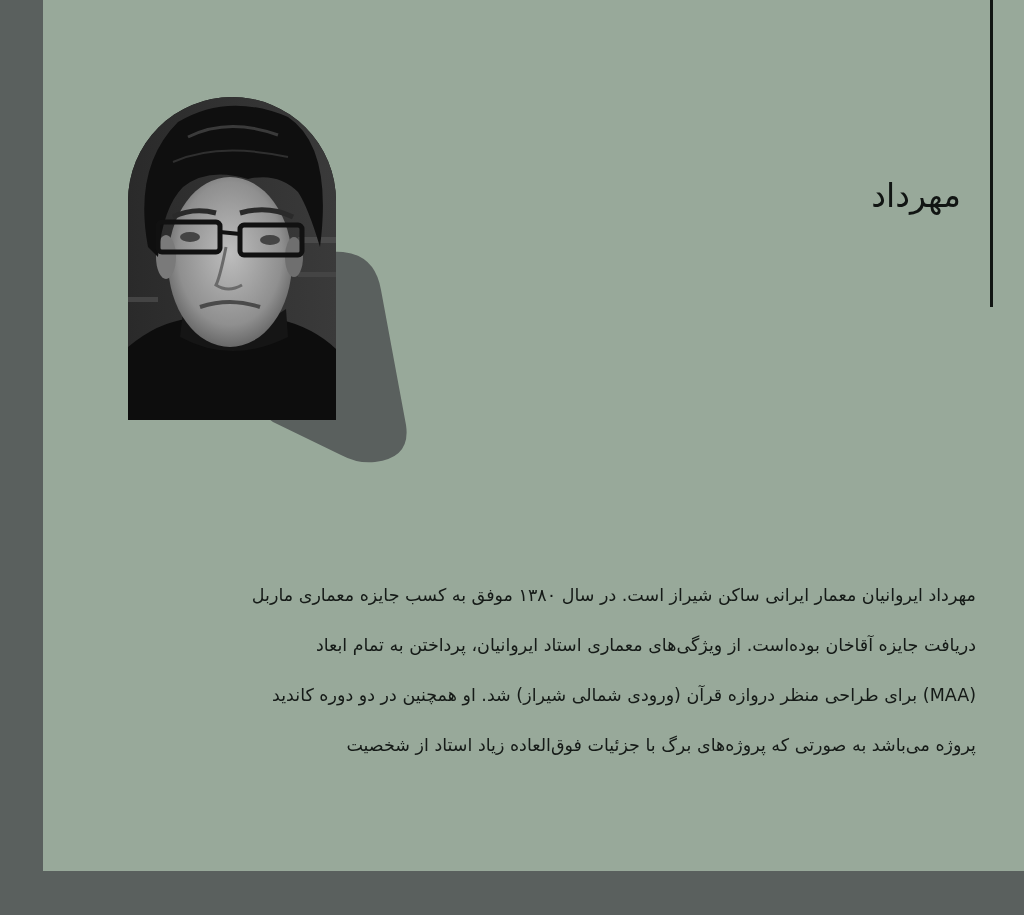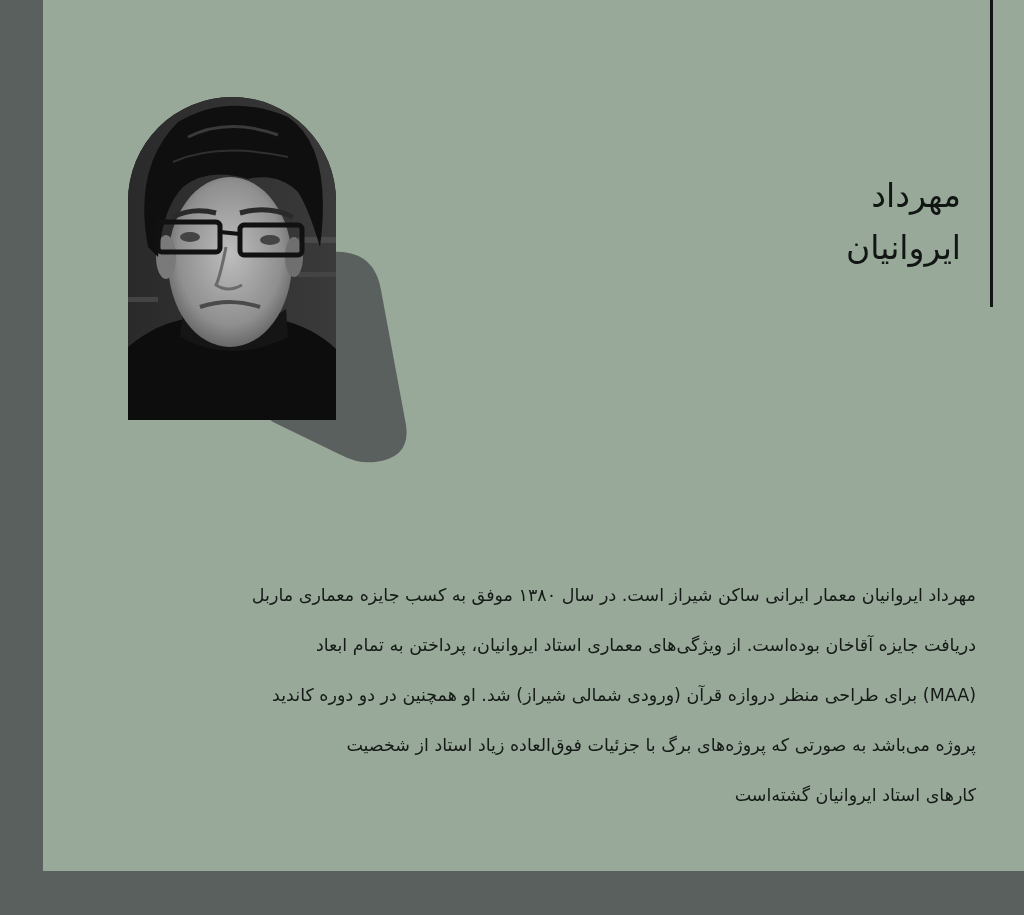--- a/index.html
+++ b/index.html
@@ -38,21 +38,20 @@
 </head>
 <body>
 
 <div class="frame">
   <div class="panel">
 
     <div class="vline"></div>
 
     <div class="name-block">
       <div>مهرداد</div>
-      <div>ایروانیان</div>
     </div>
 
     <svg class="deco-shape" viewBox="0 0 150 215" xmlns="http://www.w3.org/2000/svg">
       <path d="M40 20 Q45 0 80 2 Q112 5 118 40 L143 175 Q148 208 112 212 Q95 214 78 205 L10 172 Q0 166 5 150 Z" fill="#5a605e"></path>
     </svg>
 
     <div class="portrait" aria-label="portrait-of-mehrdad-iravanian">
       <svg width="208" height="323" viewBox="0 0 208 323" xmlns="http://www.w3.org/2000/svg">
         <defs>
           <linearGradient id="bg" x1="0" y1="0" x2="1" y2="0">
@@ -93,17 +92,16 @@
         <path d="M98 150 Q92 180 88 188 Q100 196 114 188" stroke="#6a6a6a" stroke-width="3" fill="none"></path>
         <path d="M72 210 Q102 200 132 210" stroke="#4a4a4a" stroke-width="4" fill="none"></path>
       </svg>
     </div>
 
     <div class="bio">
       <span class="line">مهرداد ایروانیان معمار ایرانی ساکن شیراز است. در سال ۱۳۸۰ موفق به کسب جایزه معماری ماربل</span>
       <span class="line">دریافت جایزه آقاخان بوده‌است. از ویژگی‌های معماری استاد ایروانیان، پرداختن به تمام ابعاد</span>
       <span class="line">(MAA) برای طراحی منظر دروازه قرآن (ورودی شمالی شیراز) شد. او همچنین در دو دوره کاندید</span>
       <span class="line">پروژه می‌باشد به صورتی که پروژه‌های برگ با جزئیات فوق‌العاده زیاد استاد از شخصیت</span>
-      <span class="line">کارهای استاد ایروانیان گشته‌است</span>
     </div>
 
   </div>
 </div>
 
 </body></html>

